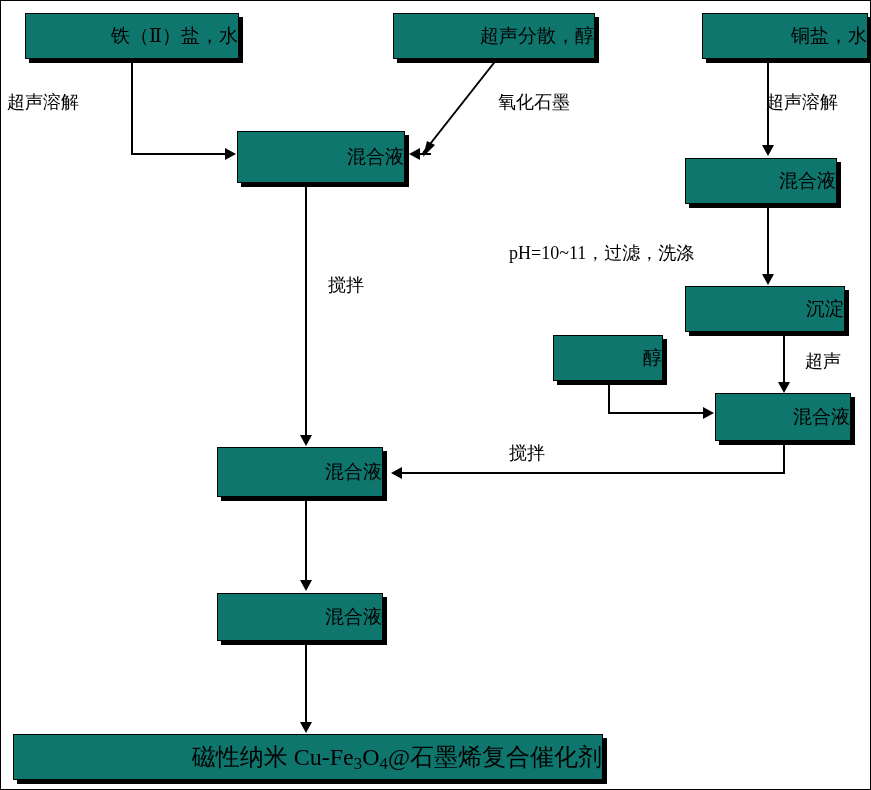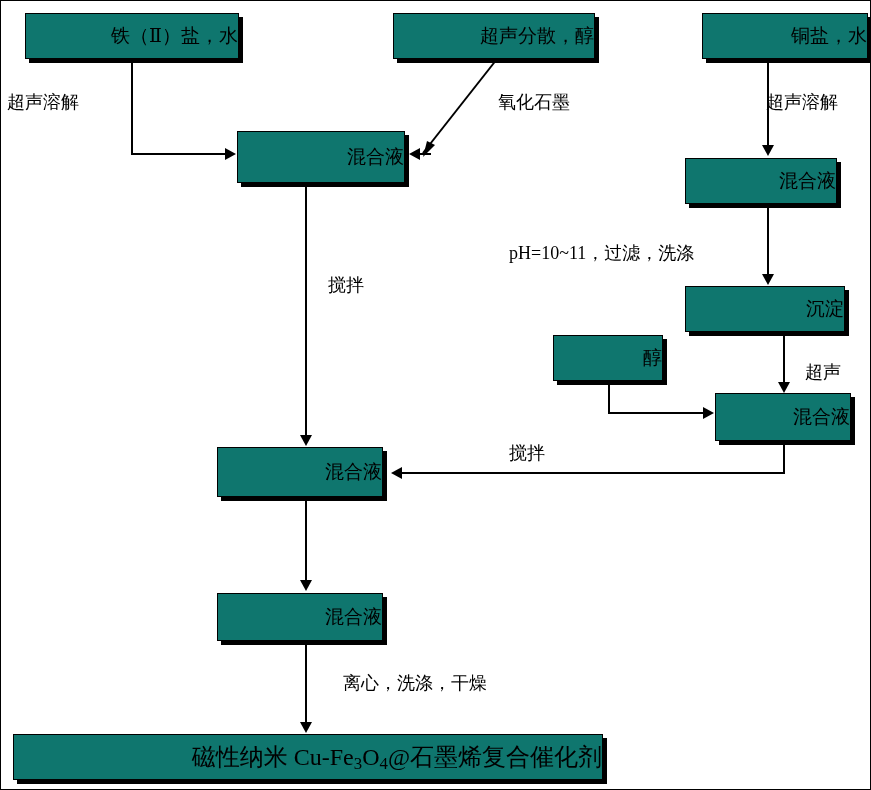--- a/index.html
+++ b/index.html
@@ -124,21 +124,21 @@
 
   <div class="label" style="left:508px; top:243px;">pH=10~11，过滤，洗涤</div>
 
   <div class="line vline" style="left:766px; top:203px; height:71px;"></div>
   <div class="arrow arrow-down" style="left:761px; top:273px;"></div>
 
   <div class="node shadow" style="left:684px; top:285px; width:160px; height:46px;">
     <span>沉淀</span>
   </div>
 
-  <div class="label" style="left:804px; top:362px;">超声</div>
+  <div class="label" style="left:804px; top:351px;">超声</div>
 
   <div class="line vline" style="left:782px; top:331px; height:52px;"></div>
   <div class="arrow arrow-down" style="left:777px; top:381px;"></div>
 
   <div class="node shadow" style="left:552px; top:334px; width:110px; height:46px;">
     <span>醇</span>
   </div>
 
   <div class="line vline" style="left:607px; top:380px; height:33px;"></div>
   <div class="line hline" style="left:607px; top:411px; width:97px;"></div>
@@ -164,21 +164,20 @@
   </div>
 
 
   <div class="line vline" style="left:304px; top:496px; height:84px;"></div>
   <div class="arrow arrow-down" style="left:299px; top:579px;"></div>
 
   <div class="node shadow" style="left:216px; top:592px; width:166px; height:48px;">
     <span>混合液</span>
   </div>
 
-  <div class="label" style="left:342px; top:673px;">离心，洗涤，干燥</div>
 
   <div class="line vline" style="left:304px; top:640px; height:83px;"></div>
   <div class="arrow arrow-down" style="left:299px; top:721px;"></div>
 
   <div class="node shadow final" style="left:12px; top:733px; width:590px; height:46px;padding-left:40px;">
     <span>
       <span>磁性纳米 Cu-Fe</span><sub>3</sub><span>O</span><sub>4</sub><span>@石墨烯复合催化剂</span>
     </span>
   </div>
 

